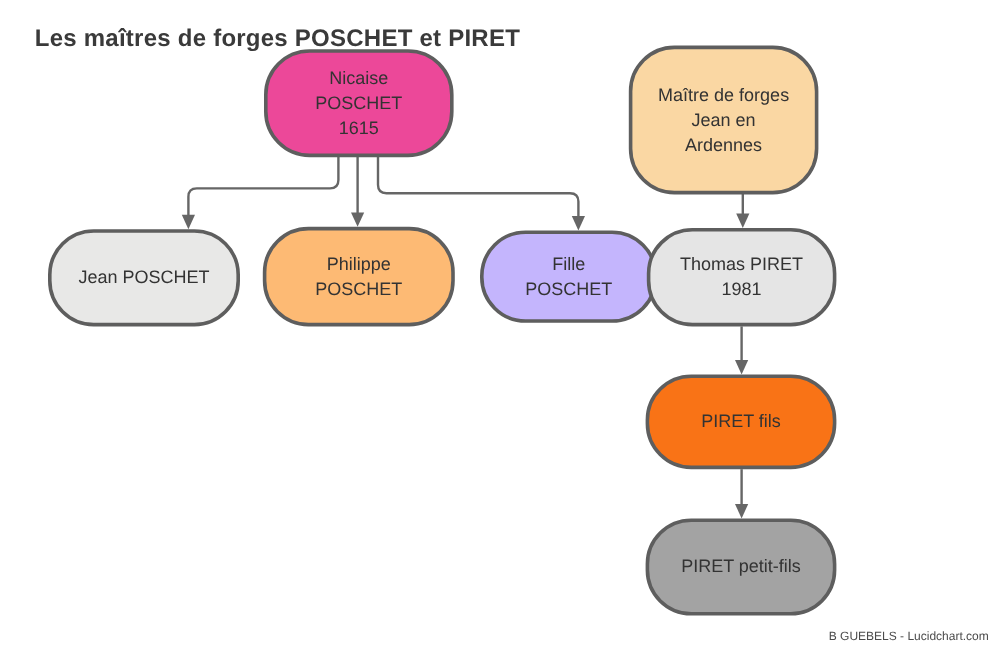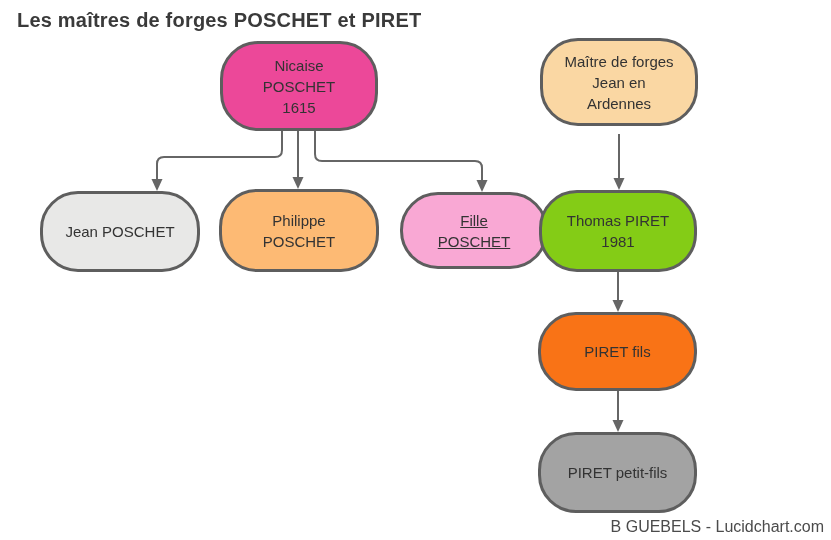--- a/index.html
+++ b/index.html
@@ -12,21 +12,21 @@
     position: relative;
     width: 831px;
     height: 540px;
     background: var(--background, #ffffff);
     overflow: hidden;
   }
   .diagram-title {
     position: absolute;
     left: 13px;
     top: 5px;
-    margin: 4px;
+    margin: 16px;
     font-size: 20px;
     font-weight: bold;
     color: var(--title-text, #3a3a3a);
     letter-spacing: 0.2px;
     white-space: nowrap;
   }
   .edge-layer {
     position: absolute;
     left: 0;
     top: 0;
@@ -48,21 +48,21 @@
     font-size: 15px;
     line-height: 21px;
   }
   .node-line {
     white-space: nowrap;
   }
   .attribution {
     position: absolute;
     right: 7px;
     bottom: 4px;
-    font-size: 16px;
+    font-size: 10px;
     color: var(--attribution-text, #4b4b4b);
   }
 </style>
 </head>
 <body>
 
 <div class="canvas">
   <h1 class="diagram-title">Les maîtres de forges POSCHET et PIRET</h1>
   <svg class="edge-layer" id="edge-layer" viewBox="0 0 831 540">
       <path d="M 282 130 L 282 150 Q 282 157 275 157 L 164 157 Q 157 157 157 164 L 157 180" fill="none" stroke="#666666" stroke-width="2"></path>
@@ -77,37 +77,37 @@
       <polygon points="618,312 612.5,300 623.5,300" fill="#666666"></polygon>
       <path d="M 618 391 L 618 421" fill="none" stroke="#666666" stroke-width="2"></path>
       <polygon points="618,432 612.5,420 623.5,420" fill="#666666"></polygon>
     </svg>
   <div id="node-layer">
       <div class="node" style="left: 220px; top: 41px; width: 158px; height: 90px; background: #ec4899;">
         <div class="node-line">Nicaise</div>
         <div class="node-line">POSCHET</div>
         <div class="node-line">1615</div>
       </div>
-      <div class="node" style="left: 540px; top: 38px; width: 158px; height: 88px; background: rgb(250, 215, 163);">
+      <div class="node" style="left: 524px; top: 38px; width: 158px; height: 124px; background: rgb(250, 215, 163);">
         <div class="node-line">Maître de forges</div>
         <div class="node-line">Jean en</div>
         <div class="node-line">Ardennes</div>
       </div>
       <div class="node" style="left: 40px; top: 191px; width: 160px; height: 81px; background: rgb(232, 232, 231);">
         <div class="node-line">Jean POSCHET</div>
       </div>
       <div class="node" style="left: 219px; top: 189px; width: 160px; height: 83px; background: #fdba74;">
         <div class="node-line">Philippe</div>
         <div class="node-line">POSCHET</div>
       </div>
-      <div class="node" style="left: 400px; top: 192px; width: 148px; height: 77px; background: #f9a8d4; text-decoration: underline;">
+      <div class="node" style="left: 400px; top: 192px; width: 148px; height: 77px; background: #c4b5fd;">
         <div class="node-line">Fille</div>
         <div class="node-line">POSCHET</div>
       </div>
-      <div class="node" style="left: 539px; top: 190px; width: 158px; height: 82px; background: #84cc16;">
+      <div class="node" style="left: 539px; top: 190px; width: 158px; height: 82px; background: #e5e5e5;">
         <div class="node-line">Thomas PIRET</div>
         <div class="node-line">1981</div>
       </div>
       <div class="node" style="left: 538px; top: 312px; width: 159px; height: 79px; background: #f97316;">
         <div class="node-line">PIRET fils</div>
       </div>
       <div class="node" style="left: 538px; top: 432px; width: 159px; height: 81px; background: #a3a3a3;">
         <div class="node-line">PIRET petit-fils</div>
       </div>
     </div>

